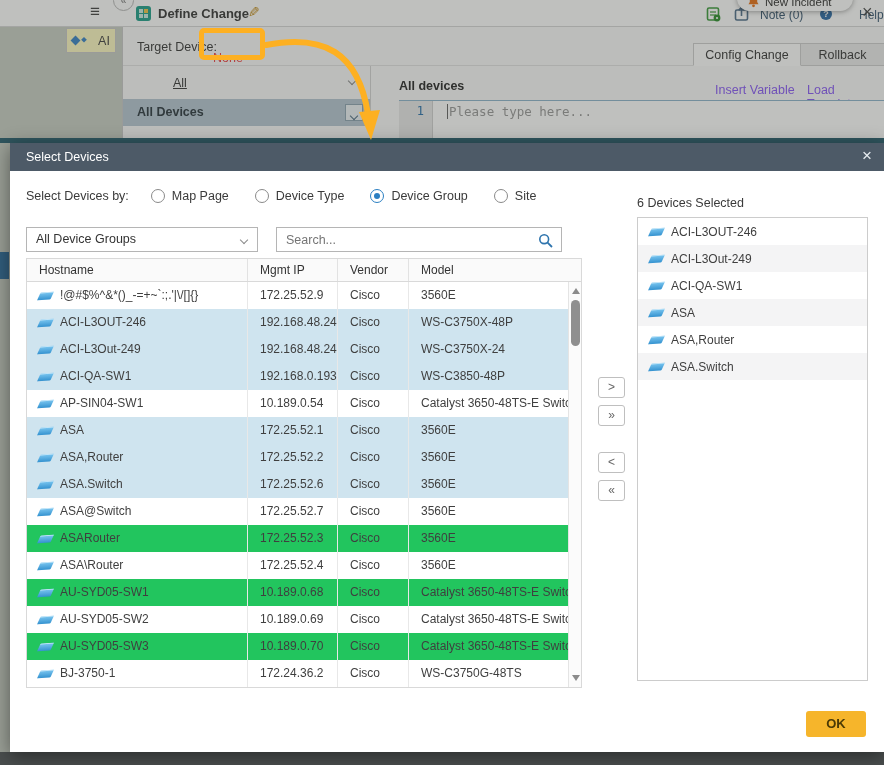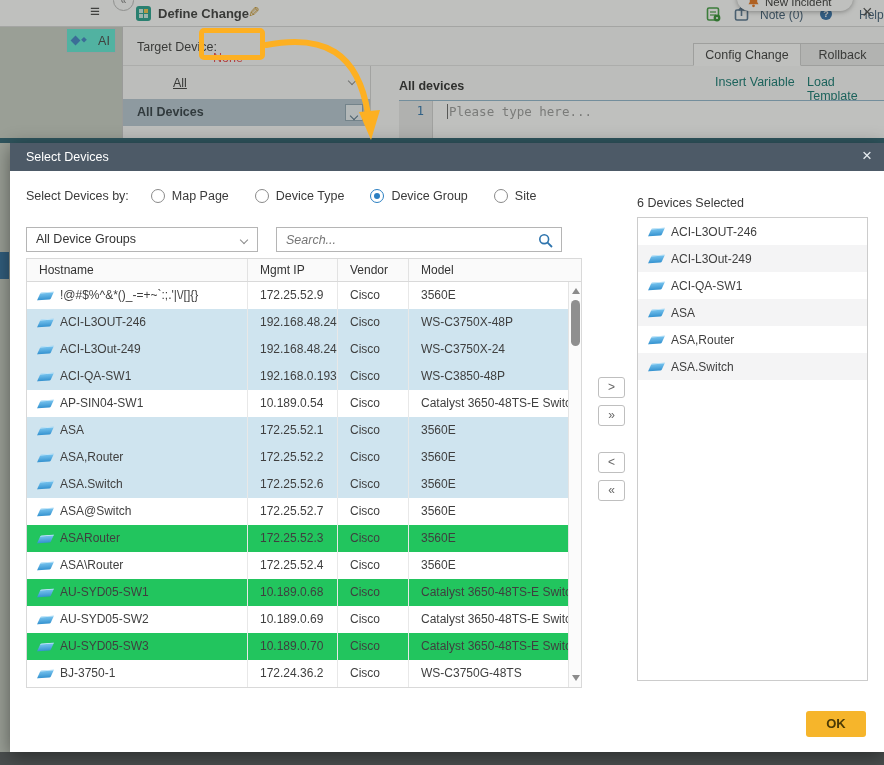--- a/index.html
+++ b/index.html
@@ -23,21 +23,21 @@
   .help-circ{position:absolute;left:820px;top:8px;width:12px;height:12px;border-radius:50%;background:#2f6da8;
           color:#fff;font-size:9px;font-weight:bold;text-align:center;line-height:12px;}
   .help-lbl{position:absolute;left:836px;top:8px;font-size:12px;color:#3c5a74;margin-left:23px;}
   .win-close{position:absolute;left:862px;top:2px;font-size:18px;color:#4a4a4a;cursor:pointer;}
   .incident-pill{position:absolute;left:737px;top:-14px;width:116px;height:25px;background:#fff;border-radius:13px;
           box-shadow:0 1px 5px rgba(0,0,0,.35);z-index:2;display:flex;align-items:flex-end;padding:0 8px 3px 10px;}
   .incident-pill span{font-size:11.5px;color:#333;margin-left:5px;}
 
   .map-area{position:absolute;left:0;top:27px;width:122px;height:725px;background:#c9cec5;z-index:1;}
   .side-tab{position:absolute;left:0;top:225px;width:9px;height:27px;background:#2e6e9e;}
-  .ai-btn{position:absolute;left:66px;top:1px;width:50px;height:25px;background:#5eead4;border:1px solid #c9c9c9;
+  .ai-btn{position:absolute;left:66px;top:1px;width:50px;height:25px;background:#fef9c3;border:1px solid #c9c9c9;
           display:flex;align-items:center;justify-content:center;gap:19px;font-size:12.5px;color:#444;}
   .spark{position:relative;width:7px;height:7px;background:#3d85c6;transform:rotate(45deg);}
   .spark::after{content:"";position:absolute;left:7px;top:-5px;width:4px;height:4px;background:#3d85c6;}
 
   .panel{position:absolute;left:122px;top:27px;width:762px;height:116px;background:#fbfbfb;
          border-left:1px solid #c9c9c9;z-index:1;}
   .target-row{position:absolute;left:0;top:0;width:100%;height:39px;border-bottom:1px solid #e3e3e3;}
   .t-lbl{position:absolute;left:14px;top:13px;font-size:12.5px;color:#3a3a3a;}
   .t-val{position:absolute;left:90px;top:24px;font-size:12.5px;color:#ef4444;cursor:pointer;}
   .tab{position:absolute;top:16px;height:23px;font-size:12.5px;color:#3a3a3a;text-align:center;line-height:22px;
@@ -50,21 +50,21 @@
   .chev{display:inline-block;width:6px;height:6px;border:solid #8a8a8a;border-width:0 1.5px 1.5px 0;
         transform:rotate(45deg);}
   .f-chev{position:absolute;left:226px;top:12px;}
   .grp-bar{position:absolute;left:0;top:72px;width:248px;height:27px;background:#b7c8d3;
            border-right:1px solid #d5d5d5;}
   .grp-lbl{position:absolute;left:14px;top:6px;font-size:12.5px;font-weight:bold;color:#2f3a42;}
   .grp-dd{position:absolute;right:7px;top:5px;width:18px;height:17px;background:#eef3f6;border:1px solid #8fa5b3;
           text-align:center;}
   .grp-dd .chev{margin-top:4px;border-color:#4f6f84;}
   .alldev-lbl{position:absolute;left:276px;top:52px;font-size:12.5px;font-weight:bold;color:#2c2c2c;}
-  .ed-link{position:absolute;top:48px;font-size:12.5px;color:#0f766e;cursor:pointer;}
+  .ed-link{position:absolute;top:56px;font-size:12.5px;color:#8b5cf6;cursor:pointer;}
   .editor{position:absolute;left:276px;top:73px;right:0;height:43px;border-top:1px solid #8fb6cd;background:#fff;}
   .gutter{position:absolute;left:0;top:0;width:34px;height:100%;background:#e9e9e9;border-right:1px solid #d2d2d2;
           font-family:"DejaVu Sans Mono",monospace;font-size:12px;color:#2e74ad;text-align:right;
           padding:3px 8px 0 0;}
   .ed-text{position:absolute;left:48px;top:3px;font-family:"DejaVu Sans Mono",monospace;font-size:12.5px;
           color:#9a9a9a;border-left:1px solid #666;padding-left:1px;}
   .teal-band{position:absolute;left:0;top:138px;width:884px;height:5px;background:#2c6272;z-index:1;}
   .bottom-bar{position:absolute;left:0;top:752px;width:884px;height:13px;background:#53575b;z-index:1;}
 
   .dim{position:absolute;inset:0;background:rgba(55,58,52,0.32);z-index:5;}
@@ -81,21 +81,21 @@
   .radio-item{display:flex;align-items:center;margin-right:26px;cursor:pointer;}
   .rdo{width:14px;height:14px;border:1px solid #8a8a8a;border-radius:50%;margin-right:7px;position:relative;background:#fff;}
   .rdo.sel{border-color:#2b7fc2;}
   .rdo.sel::after{content:"";position:absolute;left:3px;top:3px;width:6px;height:6px;border-radius:50%;background:#2b7fc2;}
 
   .dd{position:absolute;left:16px;top:84px;width:232px;height:25px;border:1px solid #b5b5b5;background:#fff;
       font-size:12.5px;color:#333;line-height:23px;padding-left:9px;cursor:pointer;}
   .dd .chev{position:absolute;right:10px;top:9px;}
   .search{position:absolute;left:266px;top:84px;width:286px;height:25px;border:1px solid #b5b5b5;background:#fff;}
   .search input{position:absolute;left:0;top:0;width:100%;height:100%;border:0;outline:none;padding:0 30px 0 9px;
-      font-family:"Liberation Sans",sans-serif;font-size:12.5px;font-style:italic;color:#888;background:transparent;}
+      font-family:"Liberation Sans",sans-serif;font-size:12.5px;color:#888;background:transparent;}
   .search svg{position:absolute;right:7px;top:5px;}
 
   .tbl{position:absolute;left:16px;top:115px;width:556px;height:430px;border:1px solid #d9d9d9;background:#fff;}
   .t-headrow{display:flex;height:23px;background:#fafafa;border-bottom:1px solid #d9d9d9;}
   .t-headrow .hc{font-size:12px;color:#333;line-height:22px;padding-left:12px;border-right:1px solid #e2e2e2;}
   .t-headrow .hc:last-child{border-right:0;}
   .t-row{display:flex;height:27px;}
   .t-row.stripe{background:#22c55e;}
   .t-row.selected{background:#cfe4ef;}
   .t-row .tc{font-size:12px;color:#3f3f3f;line-height:27px;padding-left:12px;border-right:1px solid #e8e8e8;

